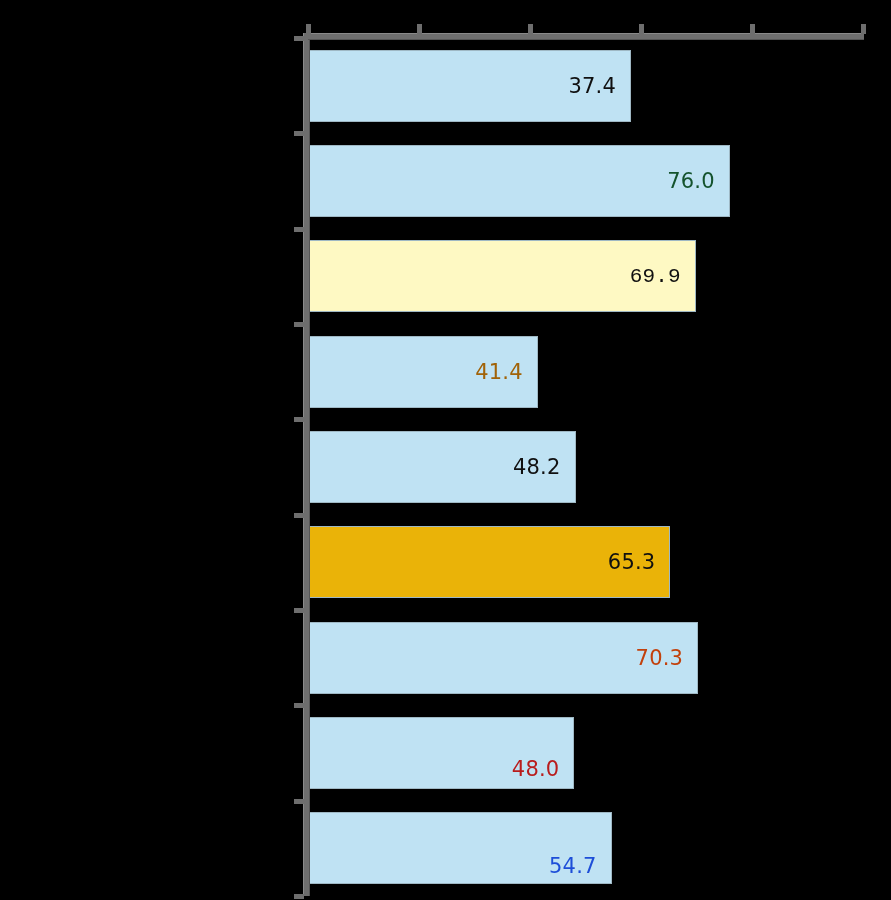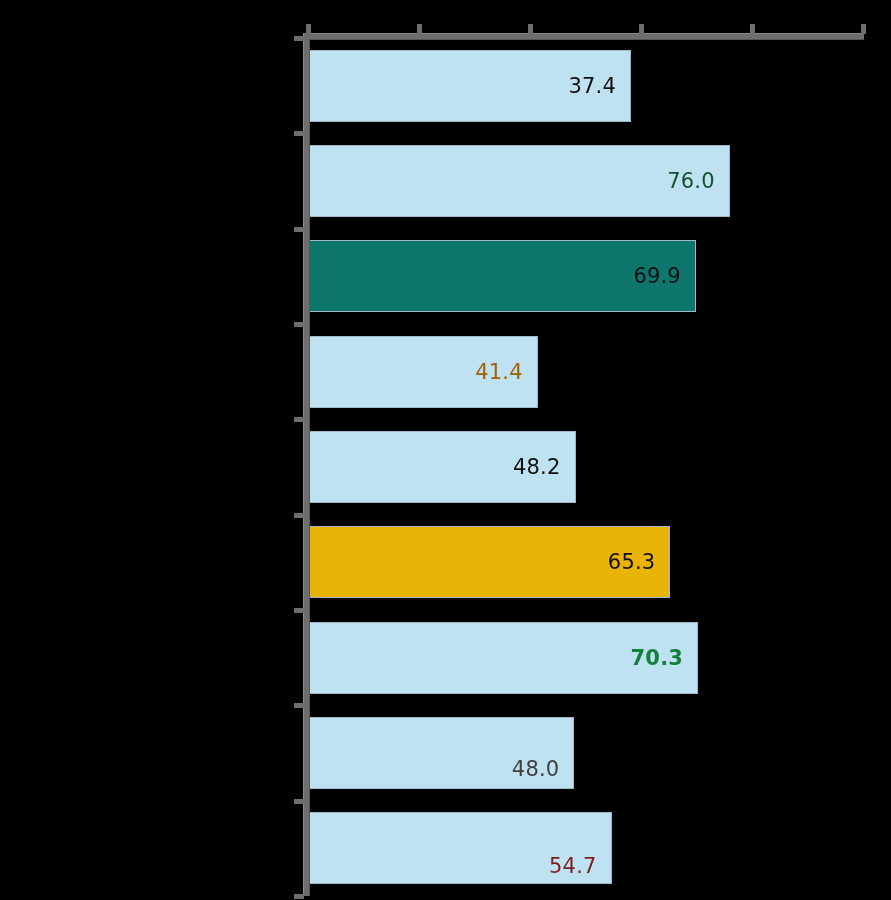--- a/index.html
+++ b/index.html
@@ -132,52 +132,52 @@
         <div class="bar" style="width: 323.01px; background: rgb(191, 226, 243); border-color: rgb(159, 184, 196);">
           <span class="bar-label" style="color: rgb(16, 16, 16);">37.4</span>
         </div>
       </div>
       <div class="bar-row" style="left: 308px; top: 145px; width: 555px; height: 72px;">
         <div class="bar" style="width: 421.8px; background: rgb(191, 226, 243); border-color: rgb(159, 184, 196);">
           <span class="bar-label" style="color: #14532d;">76.0</span>
         </div>
       </div>
       <div class="bar-row" style="left: 308px; top: 240.333px; width: 555px; height: 72px;">
-        <div class="bar" style="width: 387.945px; background: #0f766e; border-color: rgb(159, 184, 196);">
+        <div class="bar" style="width: 387.945px; background: #fef9c3; border-color: rgb(159, 184, 196); font-family: Liberation Mono, monospace;">
           <span class="bar-label" style="color: rgb(16, 16, 16);">69.9</span>
         </div>
       </div>
       <div class="bar-row" style="left: 308px; top: 335.667px; width: 555px; height: 72px;">
         <div class="bar" style="width: 229.77px; background: rgb(191, 226, 243); border-color: rgb(159, 184, 196);">
           <span class="bar-label" style="color: #a16207;">41.4</span>
         </div>
       </div>
       <div class="bar-row" style="left: 308px; top: 431px; width: 555px; height: 72px;">
         <div class="bar" style="width: 267.51px; background: rgb(191, 226, 243); border-color: rgb(159, 184, 196);">
           <span class="bar-label" style="color: rgb(16, 16, 16);">48.2</span>
         </div>
       </div>
       <div class="bar-row" style="left: 308px; top: 526.333px; width: 555px; height: 72px;">
         <div class="bar" style="width: 362.415px; background: #eab308; border-color: rgb(159, 184, 196); justify-content: flex-end;">
           <span class="bar-label" style="color: rgb(16, 16, 16);">65.3</span>
         </div>
       </div>
       <div class="bar-row" style="left: 308px; top: 621.667px; width: 555px; height: 72px;">
         <div class="bar" style="width: 390.165px; background: rgb(191, 226, 243); border-color: rgb(159, 184, 196);">
-          <span class="bar-label" style="color: #15803d; font-weight: bold;">70.3</span>
+          <span class="bar-label" style="color: #c2410c;">70.3</span>
         </div>
       </div>
       <div class="bar-row" style="left: 308px; top: 717px; width: 555px; height: 72px;">
         <div class="bar" style="width: 266.4px; background: rgb(191, 226, 243); border-color: rgb(159, 184, 196);">
-          <span class="bar-label" style="color: #404040; margin-top: 31px;">48.0</span>
+          <span class="bar-label" style="color: #b91c1c; margin-top: 31px;">48.0</span>
         </div>
       </div>
       <div class="bar-row" style="left: 308px; top: 812.333px; width: 555px; height: 72px;">
         <div class="bar" style="width: 303.585px; background: rgb(191, 226, 243); border-color: rgb(159, 184, 196);">
-          <span class="bar-label" style="color: #7f1d1d; margin-top: 35px;">54.7</span>
+          <span class="bar-label" style="color: #1d4ed8; margin-top: 35px;">54.7</span>
         </div>
       </div>
     </div>
 
   <div class="y-axis-line"></div>
   <div id="y-ticks-layer">
       <div class="y-tick" style="top: 36px;"></div>
       <div class="y-tick-label" style="top: 77.6667px;"></div>
       <div class="y-tick" style="top: 131.333px;"></div>
       <div class="y-tick-label" style="top: 173px;"></div>

